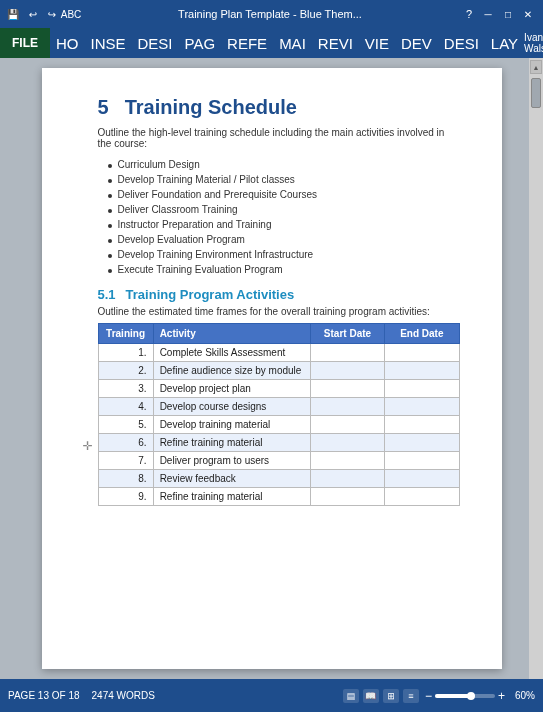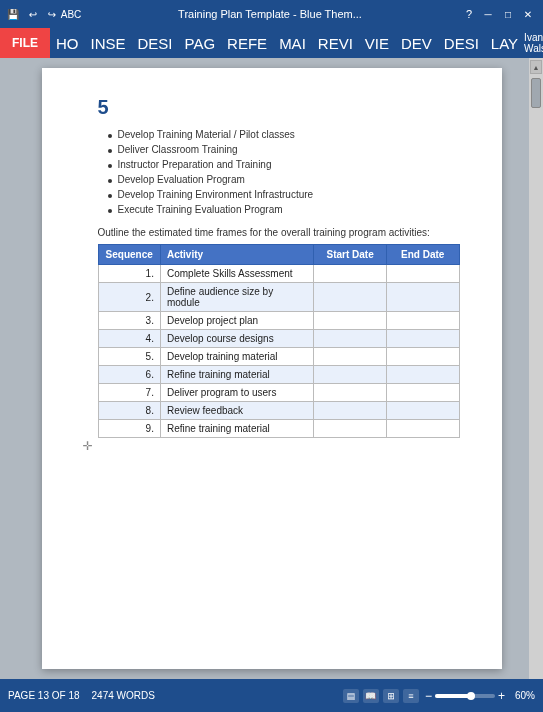--- a/index.html
+++ b/index.html
@@ -70,21 +70,21 @@
     .ribbon {
       background: #1e4d8c;
       flex-shrink: 0;
     }
     .ribbon-tabs {
       display: flex;
       align-items: stretch;
       height: 30px;
     }
     .file-btn {
-      background: #ef4444;
+      background: #14532d;
       color: white;
       border: none;
       padding: 0 12px;
       font-size: 12px;
       font-weight: bold;
       cursor: pointer;
       height: 30px;
     }
     .ribbon-tab {
       color: white;
@@ -403,59 +403,73 @@
       <div class="user-avatar">K</div>
     </div>
   </div>
 </div>
 
 <div class="doc-area">
   <div class="page">
 
     <div class="section-heading">
       <span class="section-num">5</span>
+      <span class="section-title">Training Schedule</span>
     </div>
 
+    <p class="outline-text">Outline the high-level training schedule including the main activities involved in the course:</p>
 
     <ul class="bullet-list">
       <li>
           <span class="bullet-dot"></span>
+          <span>Curriculum Design</span>
+        </li>
+      <li>
+          <span class="bullet-dot"></span>
           <span>Develop Training Material / Pilot classes</span>
         </li>
       <li>
           <span class="bullet-dot"></span>
+          <span>Deliver Foundation and Prerequisite Courses</span>
+        </li>
+      <li>
+          <span class="bullet-dot"></span>
           <span>Deliver Classroom Training</span>
         </li>
       <li>
           <span class="bullet-dot"></span>
           <span>Instructor Preparation and Training</span>
         </li>
       <li>
           <span class="bullet-dot"></span>
           <span>Develop Evaluation Program</span>
         </li>
       <li>
           <span class="bullet-dot"></span>
           <span>Develop Training Environment Infrastructure</span>
         </li>
       <li>
           <span class="bullet-dot"></span>
           <span>Execute Training Evaluation Program</span>
         </li>
     </ul>
 
+    <div class="sub-section-heading">
+      <span class="sub-num">5.1</span>
+      <span class="sub-title">Training Program Activities</span>
+    </div>
 
     <div class="move-handle">✛</div>
 
     <p class="outline-text2">Outline the estimated time frames for the overall training program activities:</p>
 
     <table class="activity-table">
       <thead>
         <tr>
-          <th class="center">Sequence</th>
+          <th class="center">Training</th>
           <th>Activity</th>
           <th class="center">Start Date</th>
           <th class="center">End Date</th>
         </tr>
       </thead>
       <tbody id="table-body">
       <tr>
       <td class="seq-col">1.</td>
       <td class="act-col">Complete Skills Assessment</td>
       <td class="date-col"></td>

